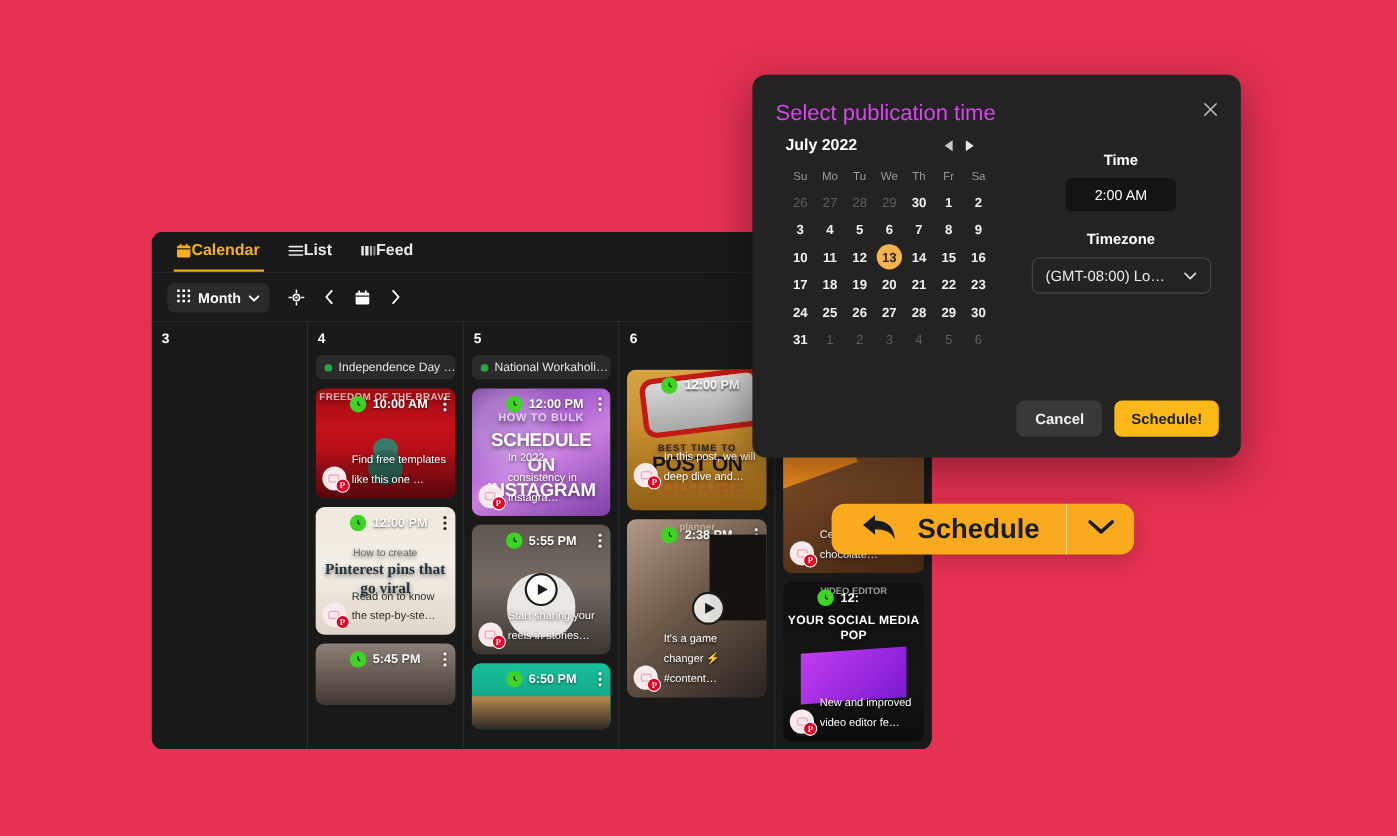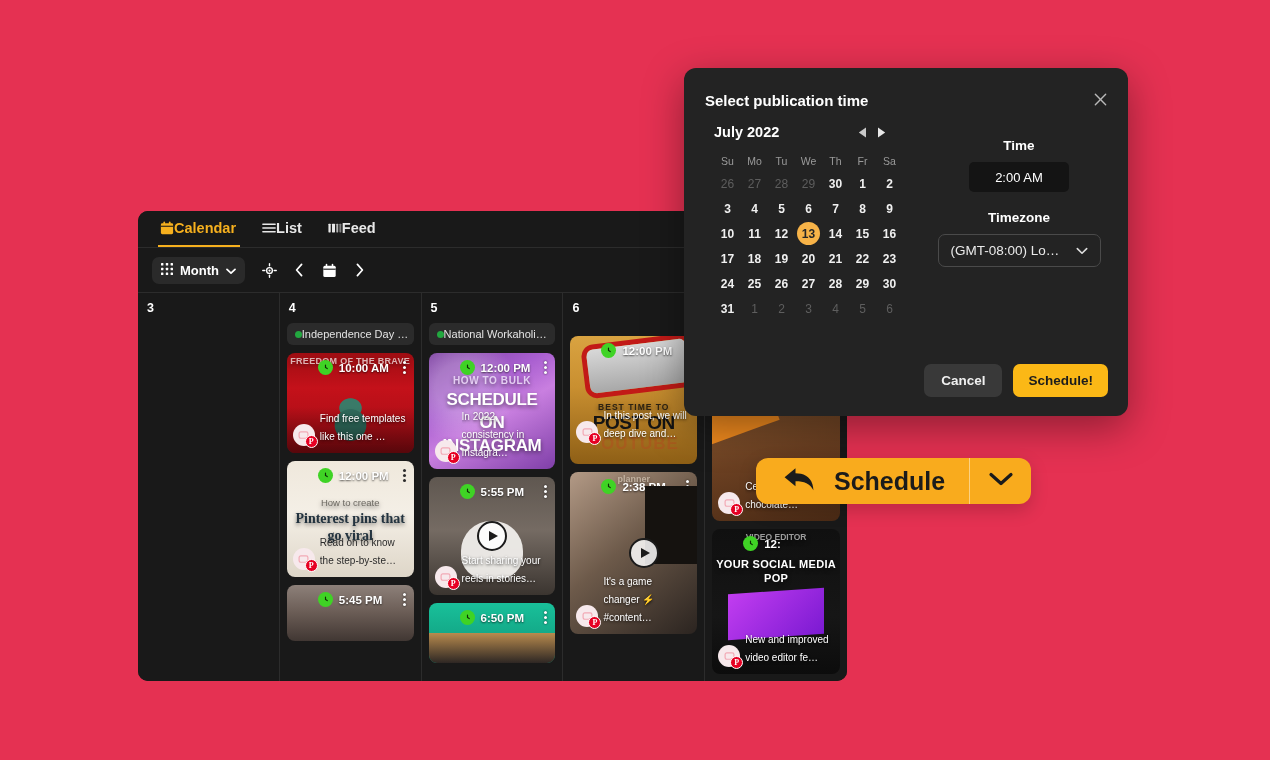--- a/index.html
+++ b/index.html
@@ -83,21 +83,21 @@
     position: relative;
   }
   .day-num {
     font-size: 12.5px; font-weight: bold; color: #fff;
     margin: 2px 0 8px 2px;
   }
   .event-pill {
     background: #2b2b2b;
     border-radius: 6px;
     padding: 5px 8px;
-    display: flex; align-items: center; 
+    display: flex; align-items: center; gap: 6px;
     font-size: 11px; color: #e3e3e3;
     margin-bottom: 8px;
     white-space: nowrap; overflow: hidden;
     cursor: pointer;
   }
   .dot-green { width: 7px; height: 7px; border-radius: 50%; background: #22a73f; flex: none; }
 
   
   .post-card {
     position: relative;
@@ -202,21 +202,21 @@
     position: absolute;
     left: 684px; top: 68px;
     width: 444px; height: 348px;
     background: #232323;
     border-radius: 12px;
     box-shadow: 0 12px 40px rgba(0,0,0,.38);
     overflow: hidden;
   }
   .modal-title {
     position:absolute; left: 21px; top: 24px;
-    font-size: 15px; font-weight: bold; color: #ffffff;
+    font-size: 20px; font-weight: normal; color: #d946ef;
   }
   .modal-close {
     position:absolute; right: 17px; top: 20px;
     width: 22px; height: 22px; cursor: pointer;
     display:flex; align-items:center; justify-content:center;
     color: #b9b9b9;
   }
   .modal-body { position:absolute; left:0; right:0; top: 56px; display:flex; }
   .cal-pane { width: 226px; padding-left: 30px; }
   .cal-head {

